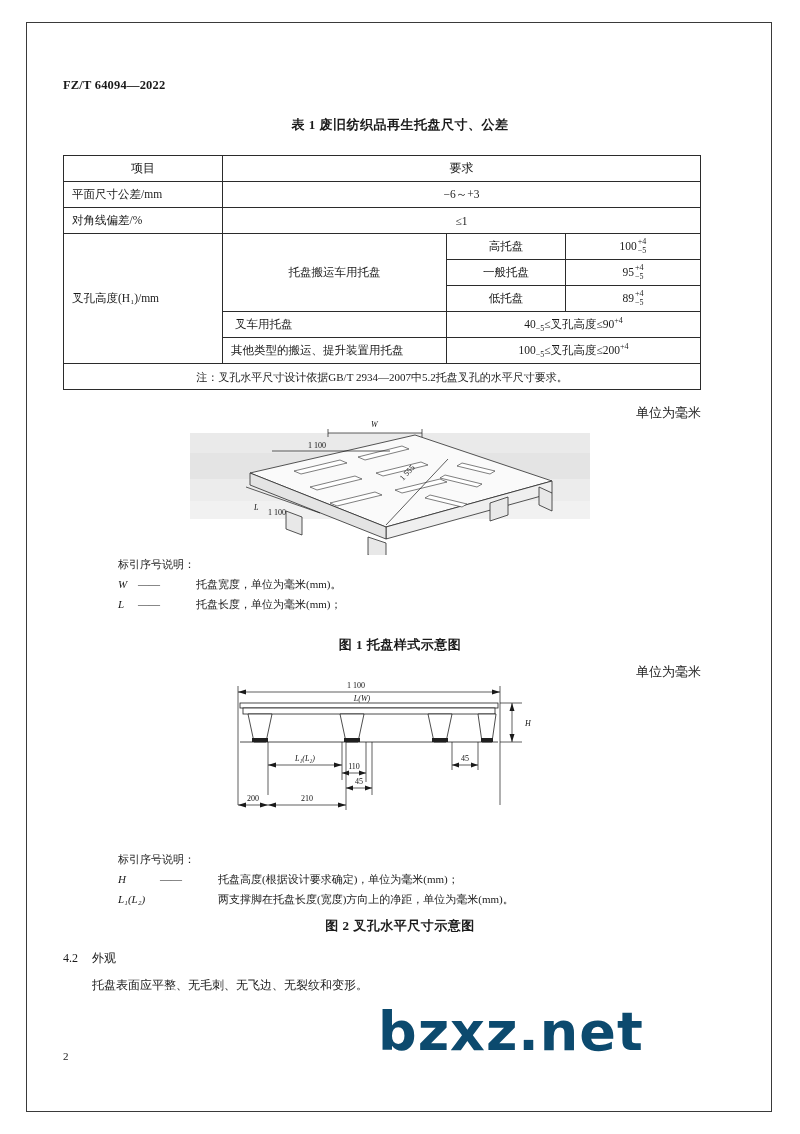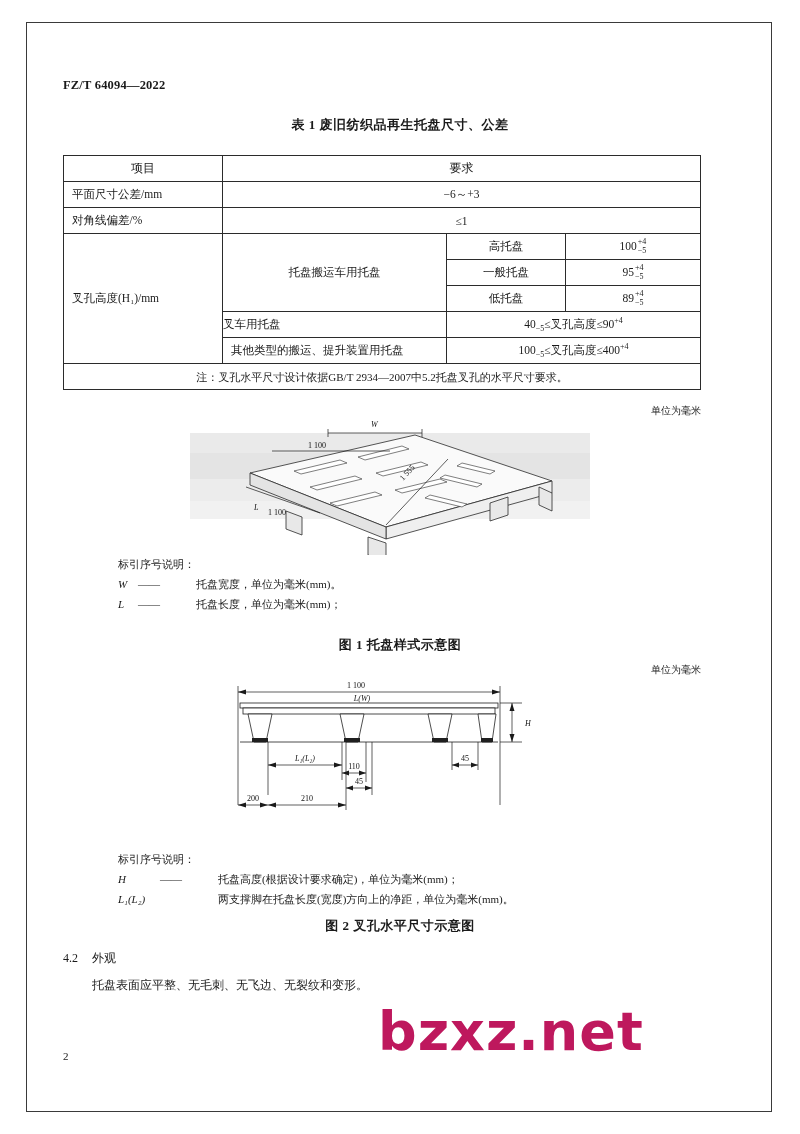--- a/index.html
+++ b/index.html
@@ -91,21 +91,21 @@
     display: inline-block;
     font-size: 8px;
     line-height: 1.02;
     vertical-align: -2px;
     text-align: left;
     margin-left: 1px;
   }
 
   .unit-note {
     position: absolute;
-    font-size: 10px;
+    font-size: 13px;
     right: 99px;
     text-align: right;
   }
   .unit-note-1 { top: 404px; }
   .unit-note-2 { top: 663px; }
 
   .legend {
     position: absolute;
     font-size: 11px;
     line-height: 1.75;
@@ -162,21 +162,21 @@
     font-size: 11px;
   }
 
   .watermark {
     position: absolute;
     left: 378px;
     top: 1000px;
     font-family: "DejaVu Sans", sans-serif;
     font-size: 54px;
     font-weight: bold;
-    color: #be185d;
+    color: #0c4a6e;
     letter-spacing: 1px;
     white-space: nowrap;
   }
 
   svg { display: block; }
   .figsvg {
     position: absolute;
   }
   #fig1-svg { left: 190px; top: 415px; }
   #fig2-svg { left: 200px; top: 670px; }
@@ -222,29 +222,29 @@
         <span>95</span><span class="fracsup"><span>+4</span><br><span>−5</span></span>
       </td>
     </tr>
     <tr>
       <td>低托盘</td>
       <td>
         <span>89</span><span class="fracsup"><span>+4</span><br><span>−5</span></span>
       </td>
     </tr>
     <tr>
-      <td style="text-align:left;padding-left:0;">叉车用托盘</td>
+      <td style="text-align:left;padding-left:12px;">叉车用托盘</td>
       <td colspan="2">
         <span>40</span><span class="sub">−5</span><span>≤叉孔高度≤90</span><span class="sup">+4</span>
       </td>
     </tr>
     <tr>
       <td style="text-align:left;padding-left:8px;">其他类型的搬运、提升装置用托盘</td>
       <td colspan="2">
-        <span>100</span><span class="sub">−5</span><span>≤叉孔高度≤400</span><span class="sup">+4</span>
+        <span>100</span><span class="sub">−5</span><span>≤叉孔高度≤200</span><span class="sup">+4</span>
       </td>
     </tr>
     <tr class="note-row">
       <td colspan="4">注：叉孔水平尺寸设计依据GB/T 2934—2007中5.2托盘叉孔的水平尺寸要求。</td>
     </tr>
   </tbody>
     </table>
 
   <div class="unit-note unit-note-1">单位为毫米</div>
 

